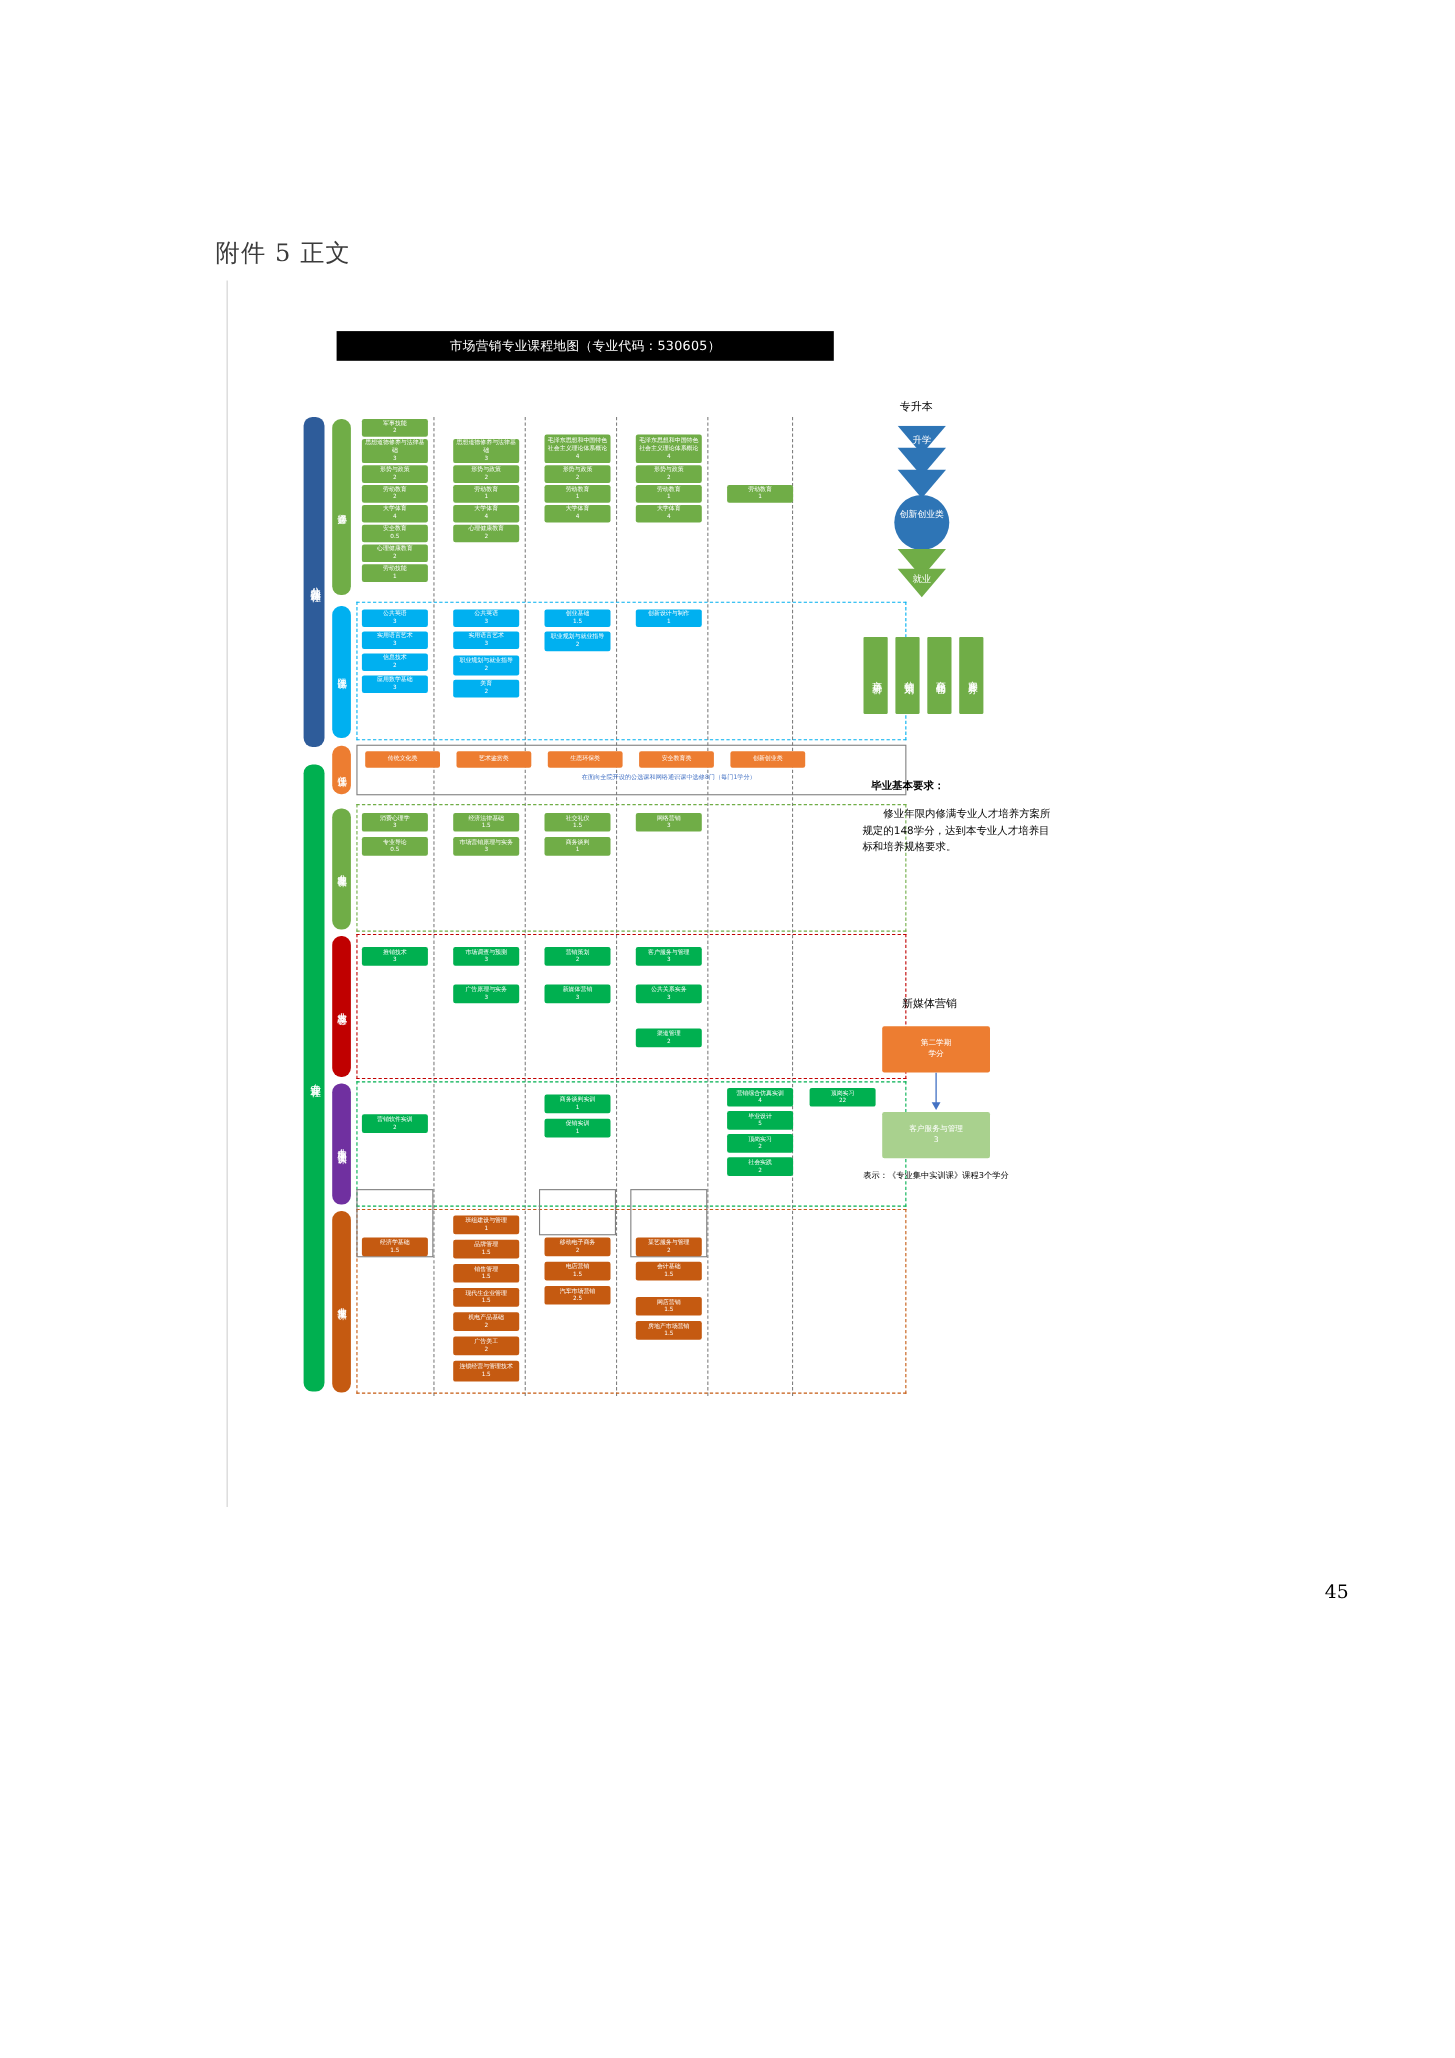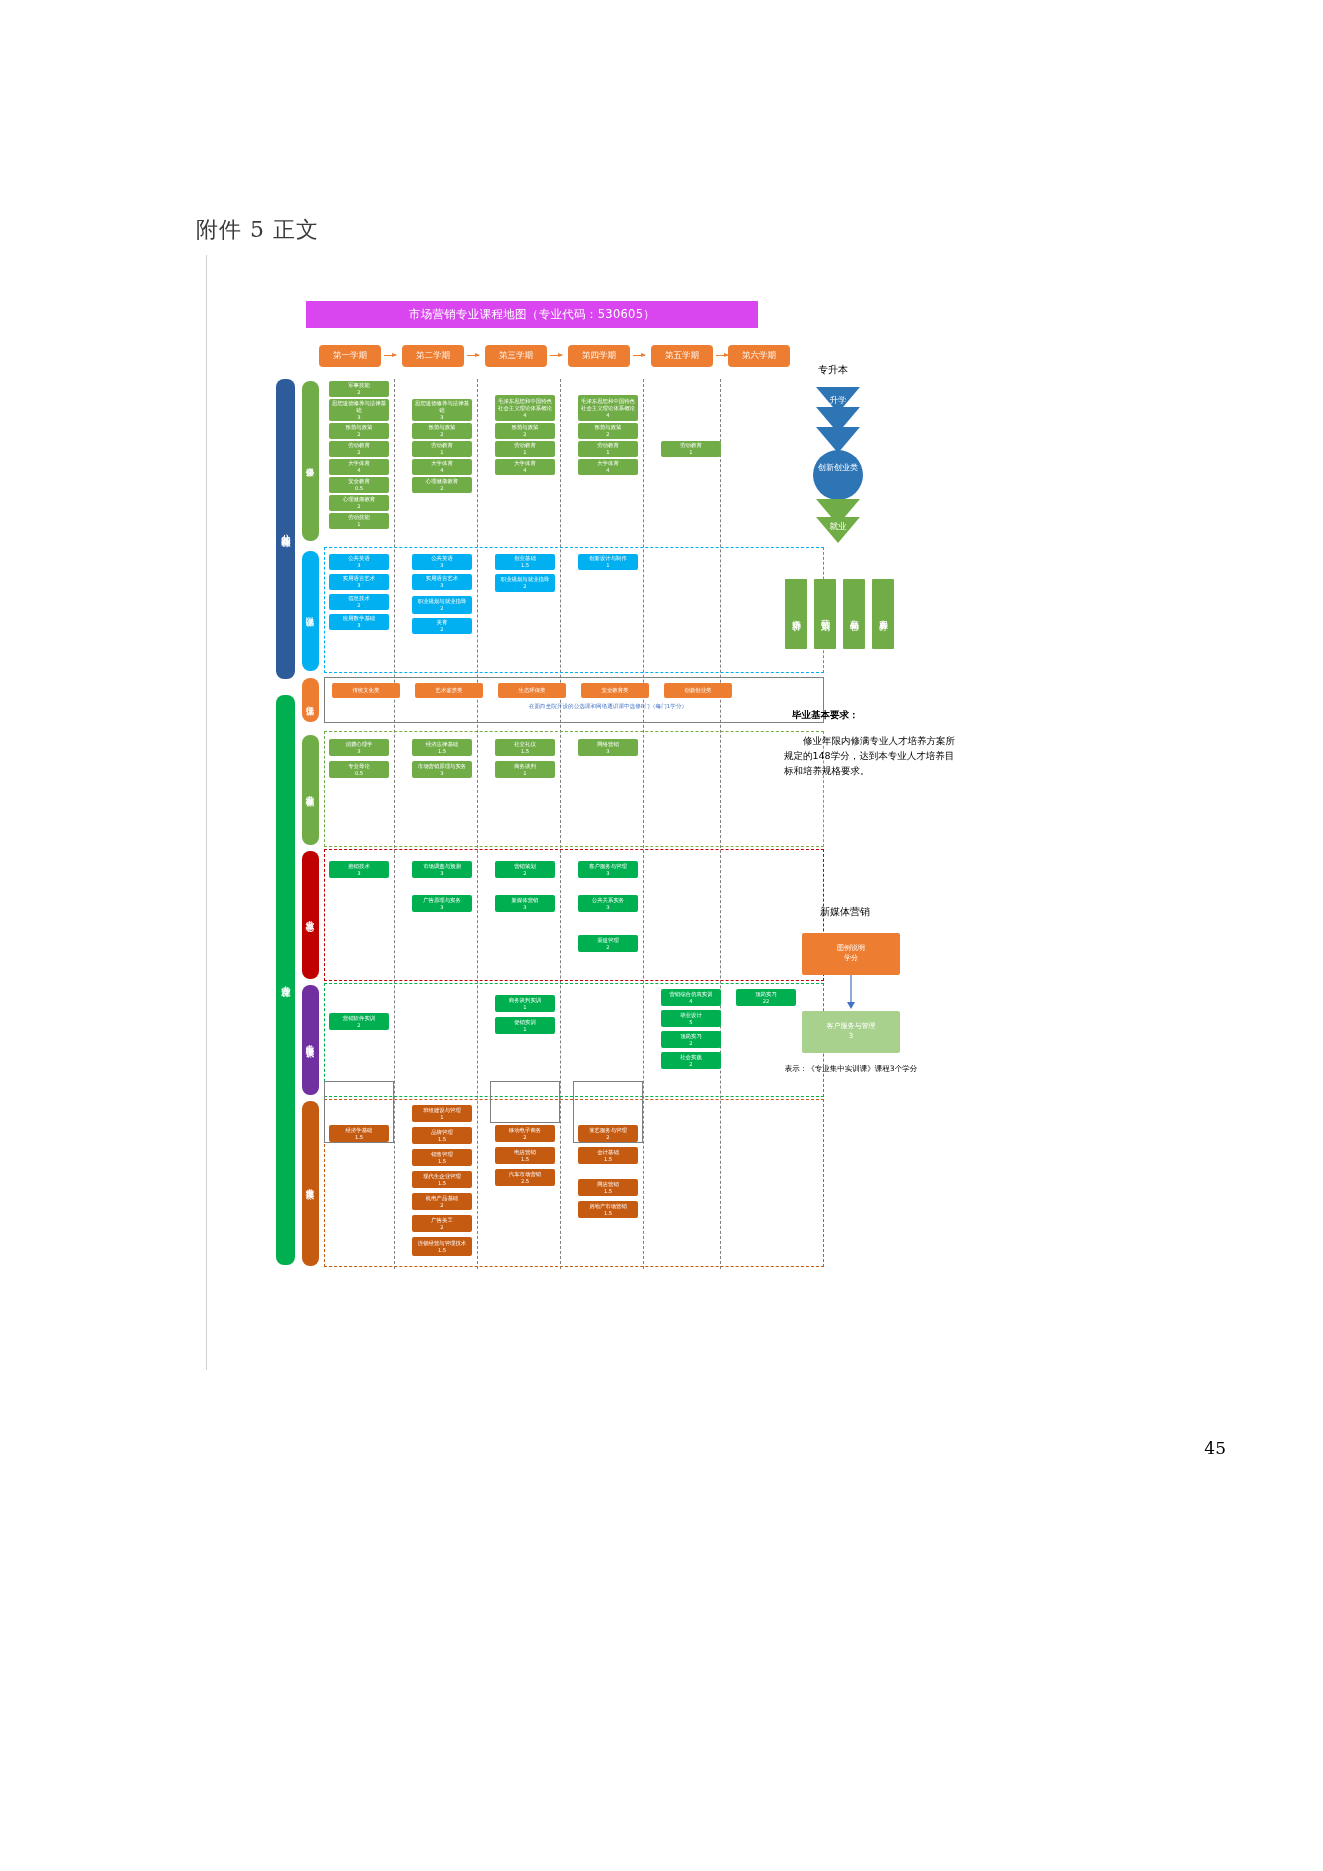--- a/index.html
+++ b/index.html
@@ -22,21 +22,21 @@
     font-family:"DejaVu Serif",serif;letter-spacing:1px;
   }
   .left-rule{position:absolute;left:206px;top:255px;width:1px;height:1115px;background:#d0d0d0;}
   .page-num{position:absolute;right:97px;top:1438px;font-size:17px;color:#000;font-family:"DejaVu Serif",serif;}
 
   
   .chart{position:absolute;left:258px;top:295px;width:700px;height:980px;}
 
   .banner{
     position:absolute;left:48px;top:6px;width:452px;height:27px;
-    background:#d946ef;color:#fff;font-size:11.5px;
+    background:#000000;color:#fff;font-size:11.5px;
     display:flex;align-items:center;justify-content:center;
     font-family:"DejaVu Sans",sans-serif;letter-spacing:.3px;
   }
 
   
   .sem-row{position:absolute;left:0;top:50px;width:700px;height:26px;}
   .sem{
     position:absolute;top:0;width:62px;height:22px;border-radius:4px;
     background:#ed7d31;color:#fff;font-size:8.5px;
     display:flex;align-items:center;justify-content:center;
@@ -115,33 +115,20 @@
 <div class="page">
 
   <div class="doc-sub">附件 5 正文</div>
   <div class="left-rule"></div>
   <div class="page-num">45</div>
 
   <div class="chart">
 
     <div class="banner">市场营销专业课程地图（专业代码：530605）</div>
 
-    <div class="sem-row">
-      <div class="sem" style="left:61px">第一学期</div>
-      <div class="sem-arrow" style="left:126px"></div>
-      <div class="sem" style="left:144px">第二学期</div>
-      <div class="sem-arrow" style="left:209px"></div>
-      <div class="sem" style="left:227px">第三学期</div>
-      <div class="sem-arrow" style="left:292px"></div>
-      <div class="sem" style="left:310px">第四学期</div>
-      <div class="sem-arrow" style="left:375px"></div>
-      <div class="sem" style="left:393px">第五学期</div>
-      <div class="sem-arrow" style="left:458px"></div>
-      <div class="sem" style="left:470px">第六学期</div>
-    </div>
 
     <div class="catbar wide" style="left:18px;top:84px;height:300px;background:#2e5c9a;">公共基础课程</div>
     <div class="catbar wide" style="left:18px;top:400px;height:570px;background:#00b050;">专业课程</div>
 
     <div class="catbar" style="left:44px;top:86px;height:160px;background:#70ad47;">必修课</div>
     <div class="catbar" style="left:44px;top:256px;height:120px;background:#00b0f0;">限选课</div>
     <div class="catbar" style="left:44px;top:383px;height:44px;background:#ed7d31;">任选课</div>
     <div class="catbar" style="left:44px;top:440px;height:110px;background:#70ad47;">专业基础课</div>
     <div class="catbar" style="left:44px;top:556px;height:128px;background:#c00000;">专业核心课</div>
     <div class="catbar" style="left:44px;top:690px;height:110px;background:#7030a0;">专业集中实训课</div>
@@ -492,21 +479,21 @@
     <div class="vbox" style="left:7px;top:216px;height:70px;">市场分析</div>
     <div class="vbox" style="left:36px;top:216px;height:70px;">营销策划</div>
     <div class="vbox" style="left:65px;top:216px;height:70px;">商品销售</div>
     <div class="vbox" style="left:94px;top:216px;height:70px;">客户服务</div>
 
     <div class="rp-text" style="position:absolute;left:14px;top:344px;width:170px;font-weight:bold;">毕业基本要求：</div>
     <div class="rp-text" style="position:absolute;left:6px;top:370px;width:172px;text-indent:19px;">修业年限内修满专业人才培养方案所规定的148学分，达到本专业人才培养目标和培养规格要求。</div>
 
     <div class="rp-title" style="position:absolute;left:42px;top:542px;">新媒体营销</div>
     <div class="leg-box" style="left:24px;top:570px;width:98px;height:42px;background:#ed7d31;">
-      <span>图例说明</span>
+      <span>第二学期</span>
       <span>学分</span>
     </div>
     <svg style="position:absolute;left:66px;top:612px;" width="14" height="36">
       <line x1="7" y1="0" x2="7" y2="28" stroke="#4472c4" stroke-width="1.2"></line>
       <polygon points="3,27 11,27 7,34" fill="#4472c4"></polygon>
     </svg>
     <div class="leg-box" style="left:24px;top:648px;width:98px;height:42px;background:#a9d18e;">
       <span>客户服务与管理</span>
       <span>3</span>
     </div>

